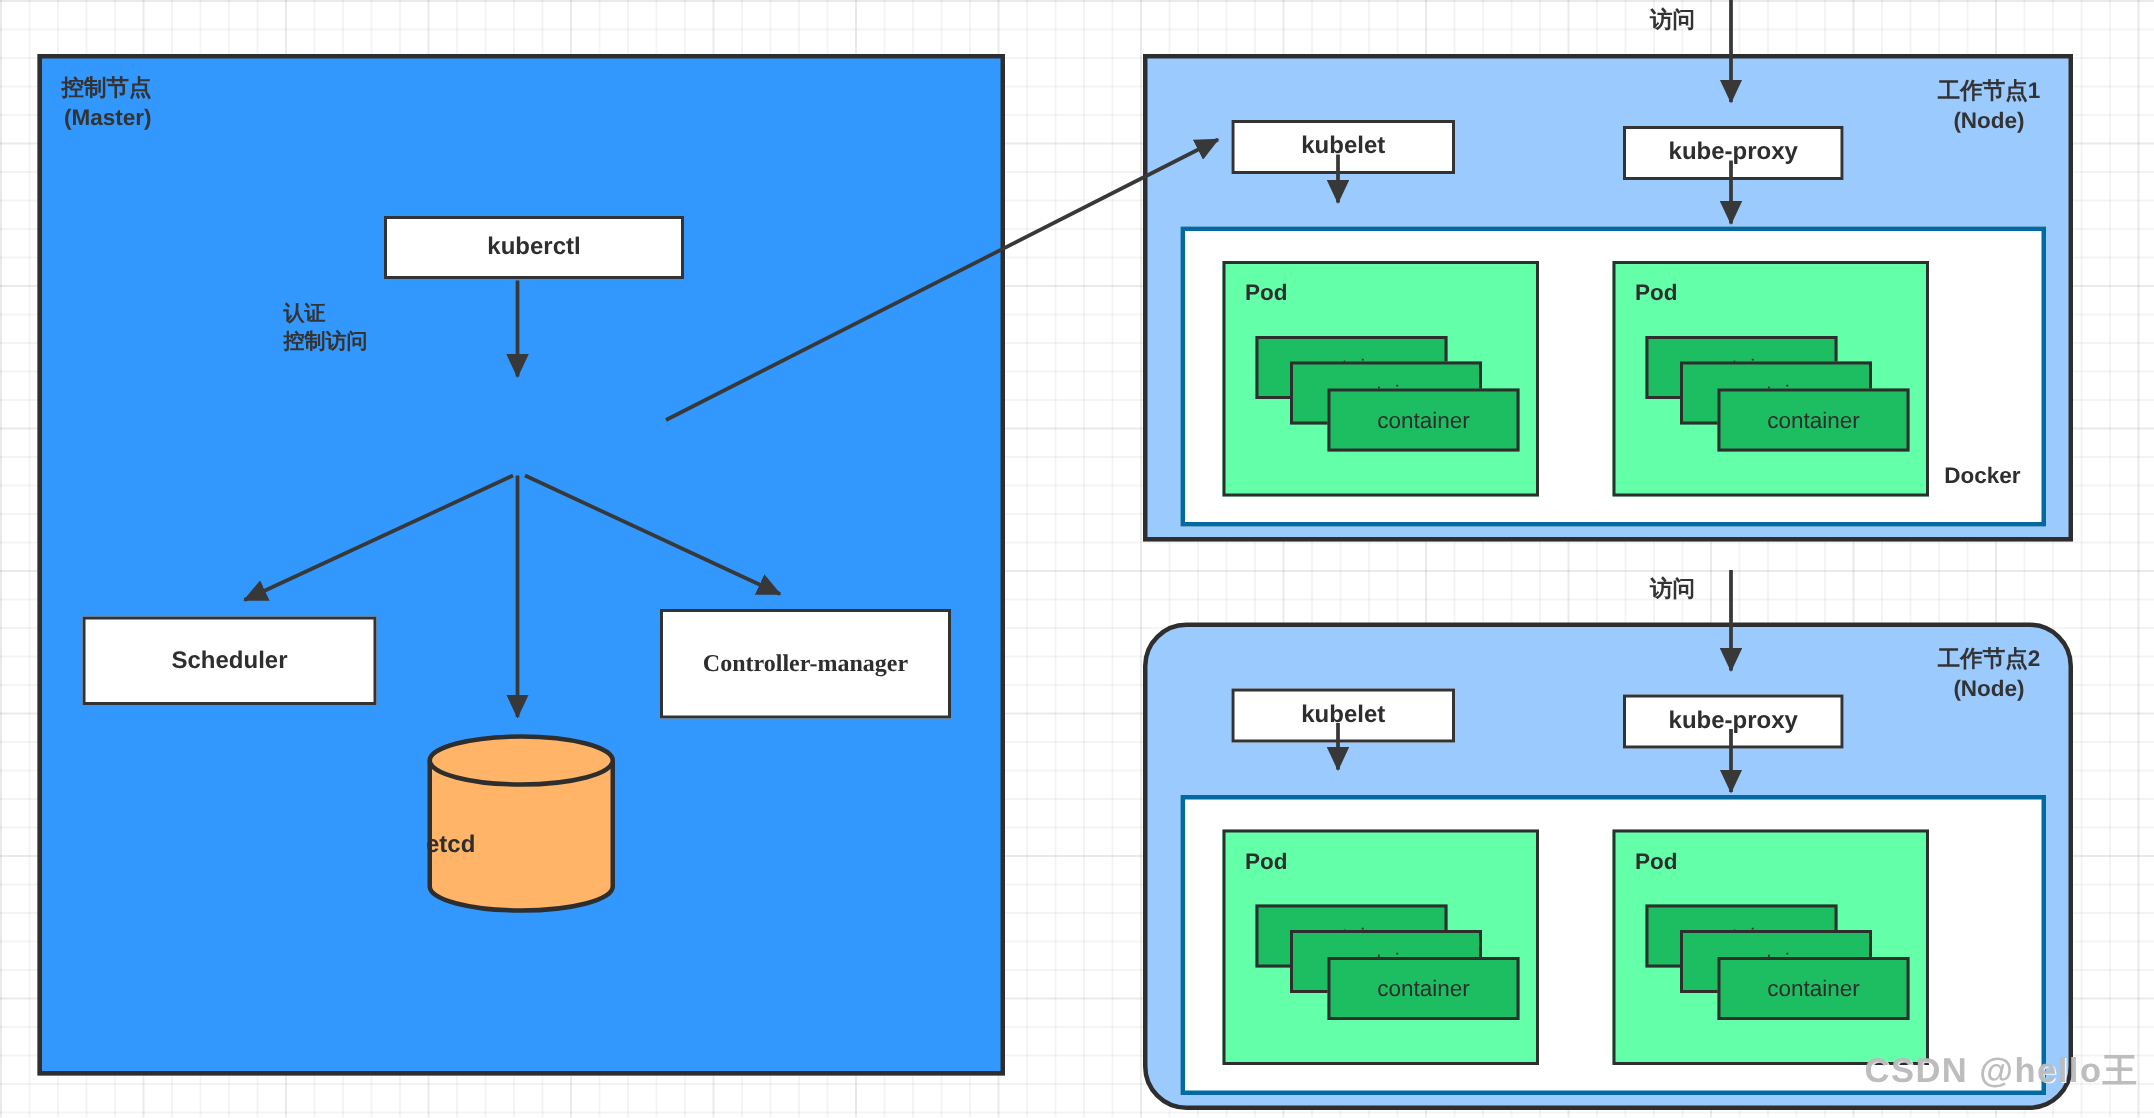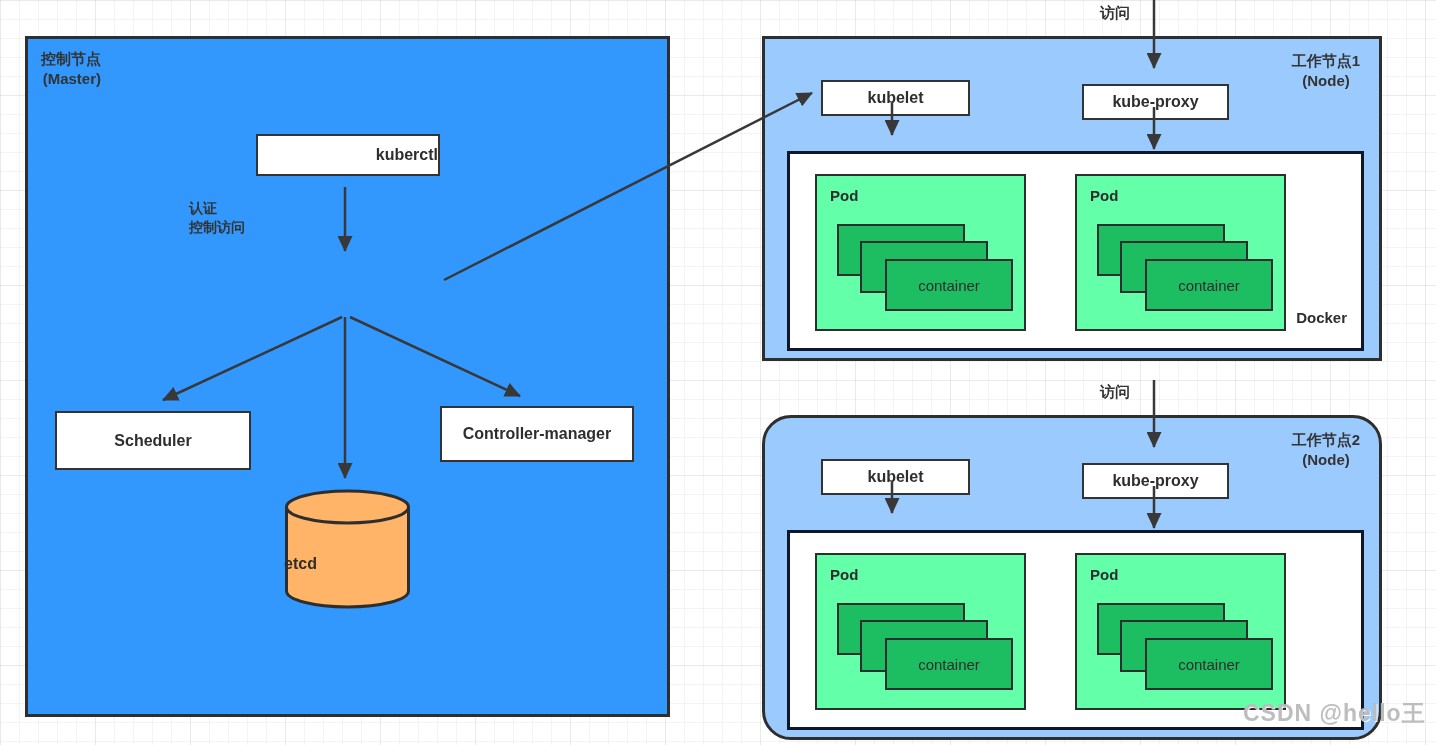--- a/index.html
+++ b/index.html
@@ -22,27 +22,27 @@
   }
   .node-outer { width:620px; height:325px; background:#9bcbfe; border:3px solid #2e2e2e;margin-top:10px; }
   .node1 { left:762px; top:26px; }
   .node2 { left:762px; top:405px;border-radius:29px; }
 
   .white-box {
     background:#ffffff; border:2px solid #333;
     display:flex; align-items:center; justify-content:center;
     font-weight:bold; font-size:16px; color:#2e2e2e; text-align:center;
   }
-  .runtime-box { left:22px; top:112px; width:577px; height:200px; background:#fff; border:3px solid #0f172a; }
+  .runtime-box { left:22px; top:112px; width:577px; height:200px; background:#fff; border:3px solid #0369a1; }
   .pod {
     width:211px; height:157px; background:#63ffa9; border:2px solid #2e2e2e;
   }
   .pod-label { left:13px; top:11px; font-weight:bold; font-size:15px; color:#2e2e2e; }
   .container-box {
-    width:128px; height:52px; background:#1dbe62; border:2px solid #2e2e2e;
+    width:128px; height:42px; background:#1dbe62; border:2px solid #2e2e2e;
     display:flex; align-items:center; justify-content:center;
     font-size:15px; font-weight:400; color:#2d2d2d;
   }
   .c-back  { left:20px; top:48px; }
   .c-mid   { left:43px; top:65px; }
   .c-front { left:68px; top:83px; }
 
   .block-title { font-weight:bold; font-size:15px; line-height:20px; }
   .master-title { left:13px; top:10px; text-align:right; }
   .node-title { left:496px; top:12px; width:130px; text-align:center; }
@@ -68,35 +68,35 @@
 <body>
 
 <div class="canvas">
 
   <div class="abs master">
     <div class="abs block-title master-title">
       <div>控制节点</div>
       <div>(Master)</div>
     </div>
 
-    <div class="abs white-box" style="left:228px; top:95px; width:184px; height:42px;justify-content:flex-end;">
+    <div class="abs white-box" style="left:228px; top:105px; width:200px; height:42px;">
       <span>kuberctl</span>
     </div>
 
     <div class="abs auth-label">
       <div>认证</div>
       <div>控制访问</div>
     </div>
 
 
     <div class="abs white-box" style="left:27px; top:372px; width:196px; height:59px;">
       <span>Scheduler</span>
     </div>
 
-    <div class="abs white-box" style="left:412px; top:367px; width:194px; height:56px;">
+    <div class="abs white-box" style="left:412px; top:367px; width:194px; height:73px;font-family:Liberation Serif, serif;">
       <span>Controller-manager</span>
     </div>
 
     <div class="abs etcd-wrap">
       <svg width="127" height="120" viewBox="0 0 127 120">
         <path d="M 2.5 18 L 2.5 102 A 61 16 0 0 0 124.5 102 L 124.5 18" fill="#ffb468" stroke="#2e2e2e" stroke-width="3"></path>
         <ellipse cx="63.5" cy="18" rx="61" ry="16" fill="#ffb468" stroke="#2e2e2e" stroke-width="3"></ellipse>
       </svg>
       <div class="abs etcd-label">etcd</div>
     </div>

